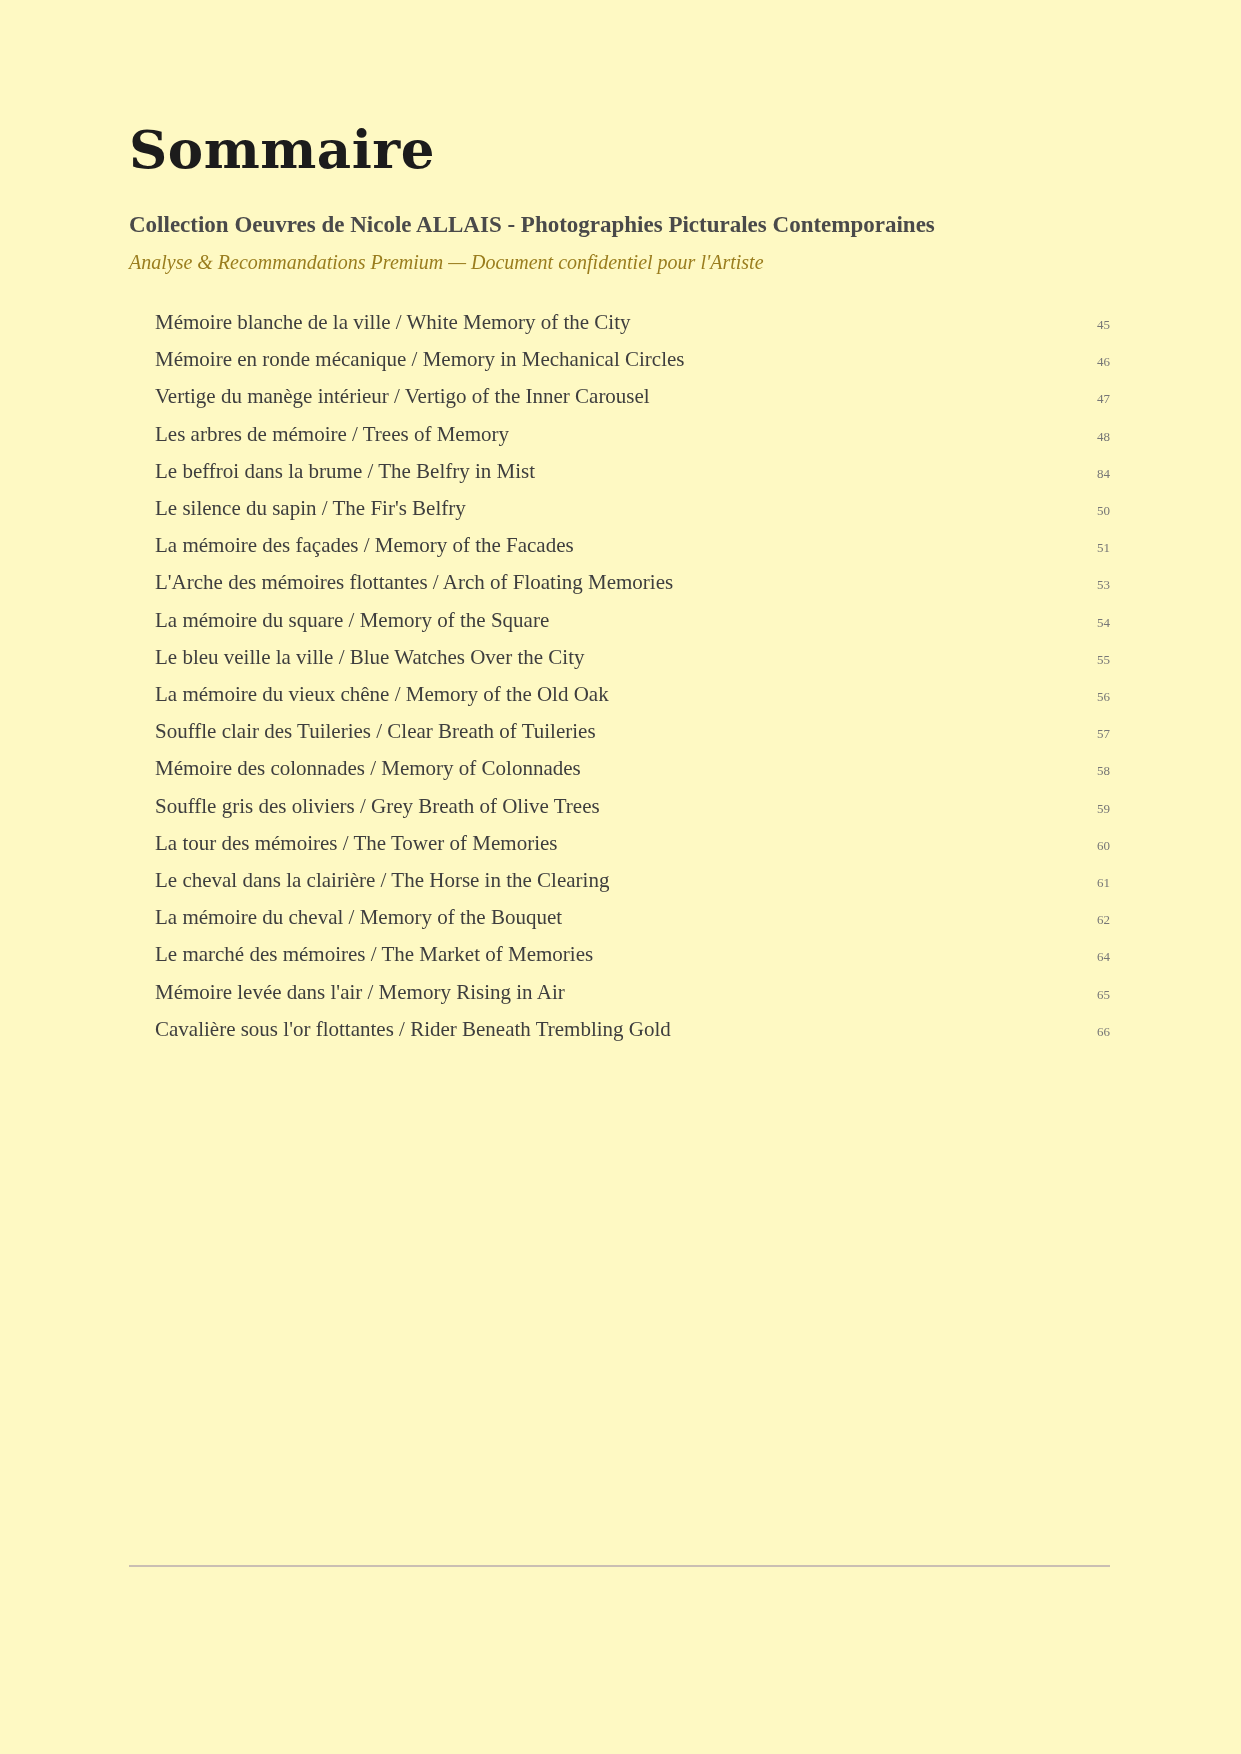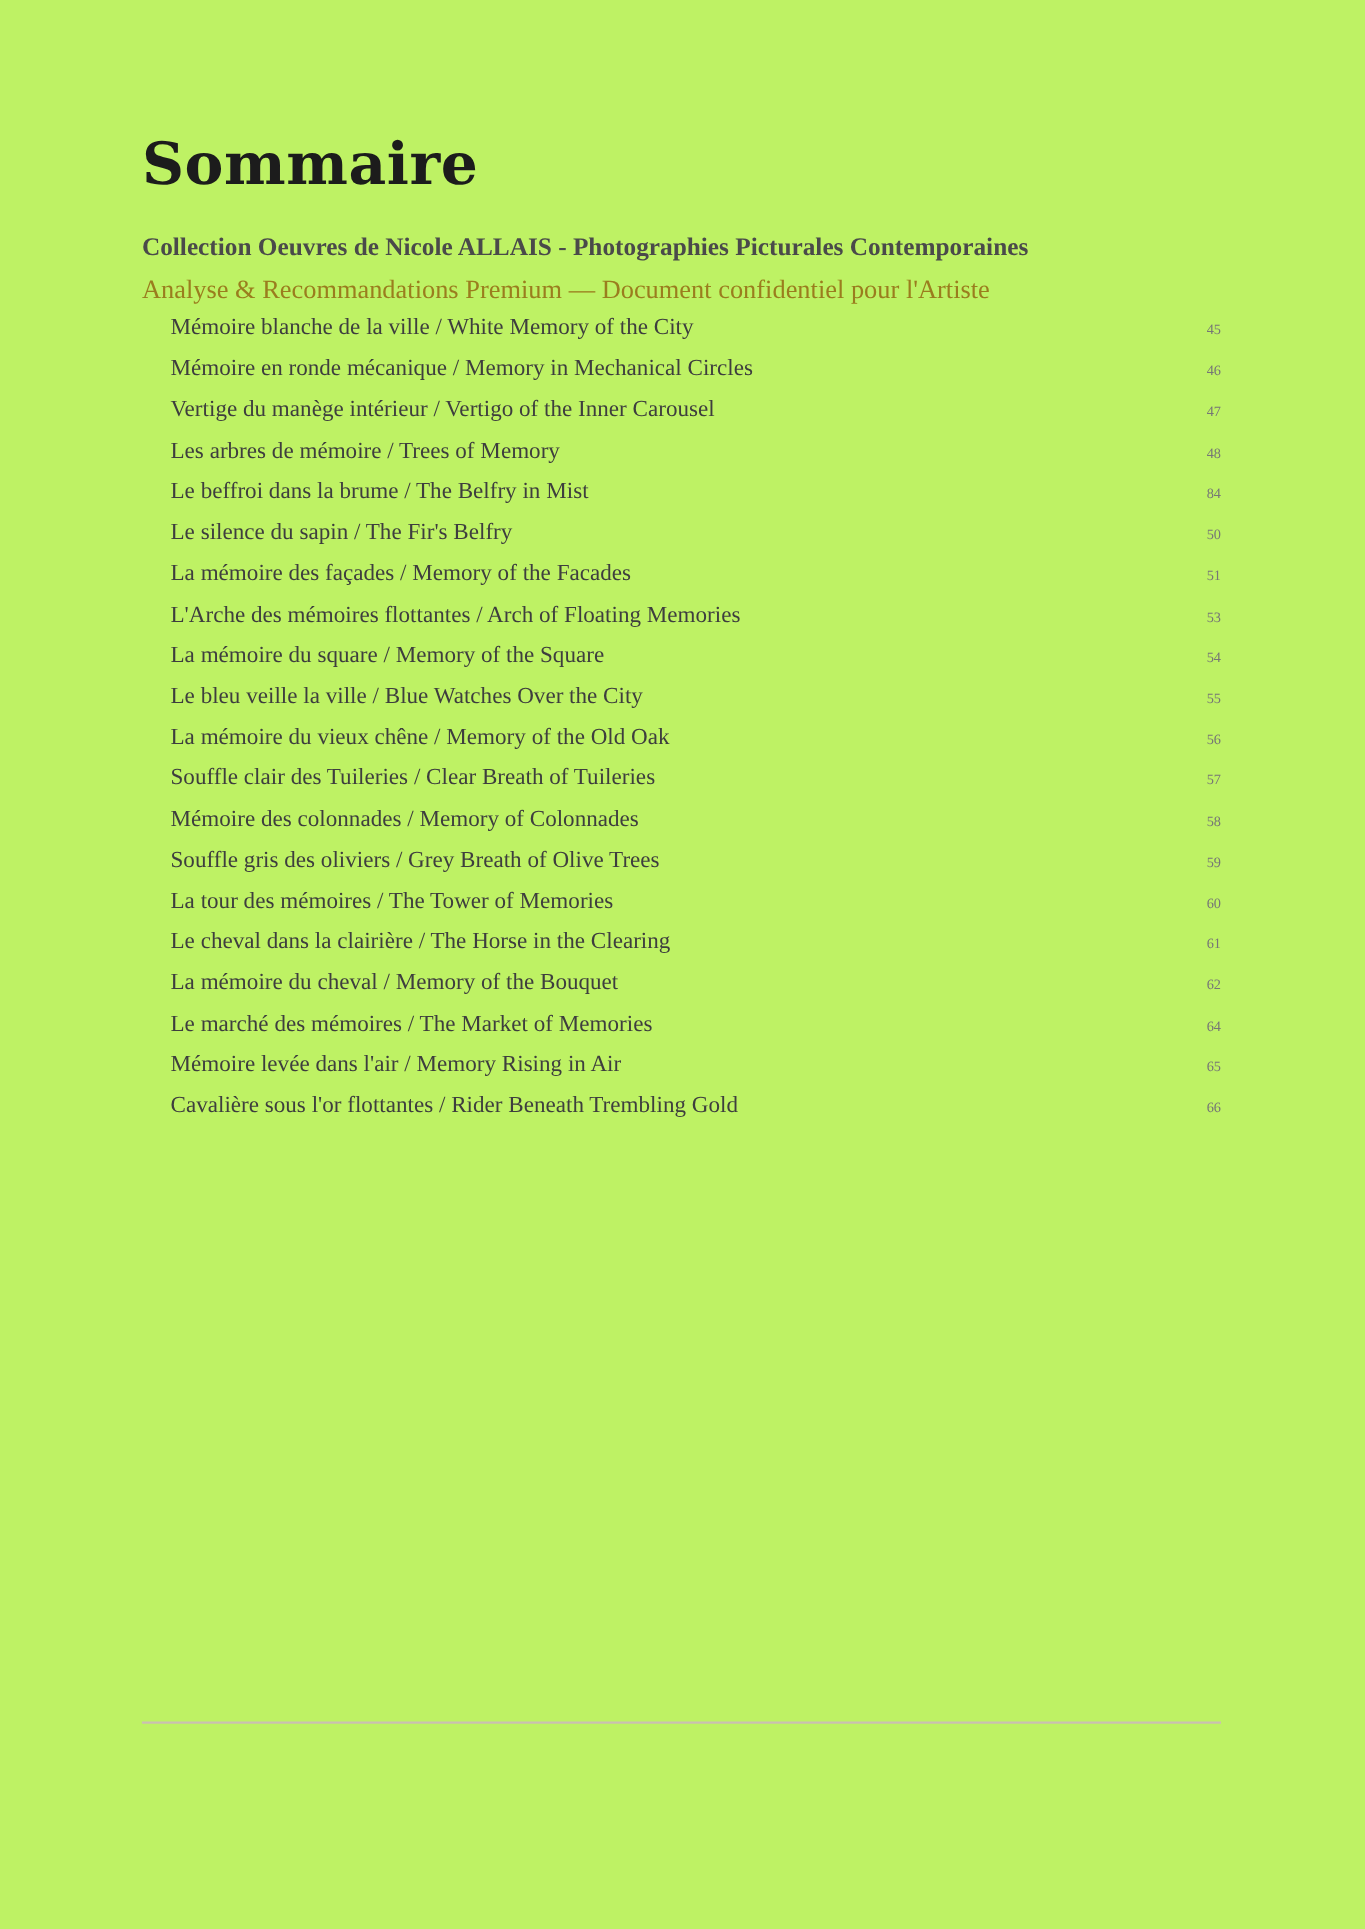--- a/index.html
+++ b/index.html
@@ -12,21 +12,21 @@
     height: 1754px;
     font-family: "Liberation Serif", "DejaVu Serif", serif;
     position: relative;
     overflow: hidden;
   }
   .page {
     position: absolute;
     left: 0; top: 0;
     width: 1241px;
     height: 1754px;
-    background: #bef264;
+    background: #fef9c3;
   }
   .content {
     position: absolute;
     left: 129px;
     top: 118px;
     width: 981px;
   }
   .doc-title {
     margin: 0;
     font-family: "DejaVu Serif", "Liberation Serif", serif;
@@ -38,26 +38,27 @@
   }
   .doc-subtitle {
     margin: 30px 0 0 0;
     font-size: 23px;
     line-height: 1.3;
     font-weight: 700;
     color: #4a4a4a;
   }
   .doc-note {
     margin: 9px 0 0 0;
-    font-size: 24px;
+    font-size: 20px;
     line-height: 1.3;
+    font-style: italic;
     color: var(--accent-gold, #9a7d1e);
   }
   .toc {
-    margin-top: 0;
+    margin-top: 30px;
     padding-left: 26px;
   }
   .toc-row {
     display: flex;
     justify-content: space-between;
     align-items: baseline;
     line-height: 35.2px;
     cursor: default;
   }
   .toc-label {

